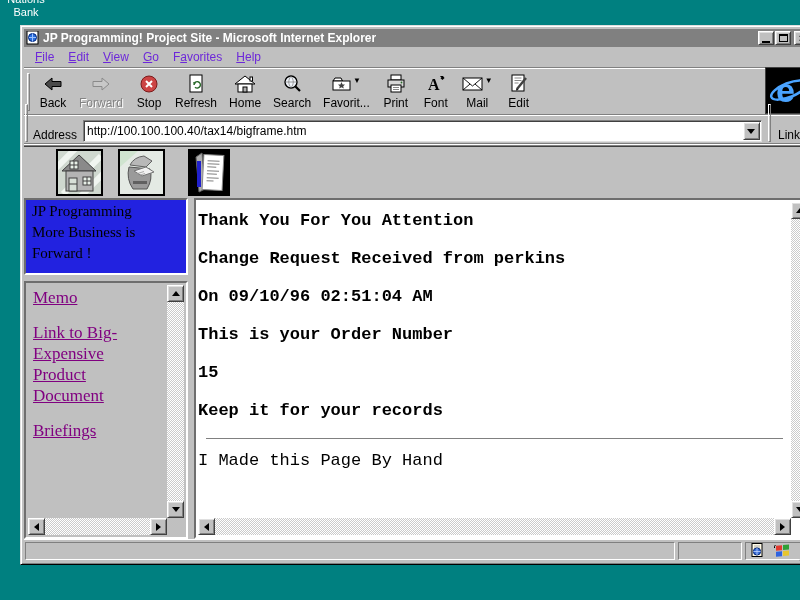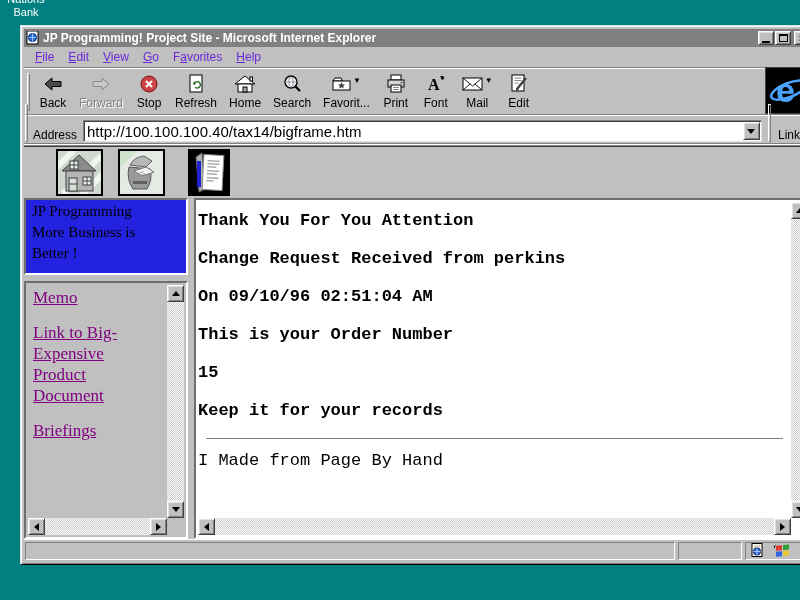--- a/index.html
+++ b/index.html
@@ -52,21 +52,21 @@
   .ie-logo { position:absolute; top:41px; right:3px; width:47px; height:47px; background:#000;
     display:flex; align-items:center; justify-content:center; border:1px solid #404040; }
 
   
   .addressbar { position:absolute; left:3px; top:90px; right:3px; height:26px;
     display:flex; align-items:flex-end; }
   .addressbar .label { font-size:12px; color:#000; margin:0 6px 0 2px; }
   .addr-field { flex:1; display:flex; height:22px; background:#fff;
     border:1px solid; border-color:#808080 #dfdfdf #dfdfdf #808080;
     box-shadow: inset 1px 1px 0 #404040; align-items:center; }
-  .addr-field input { flex:1; border:0; outline:0; font-size:15px; padding:0 3px;
+  .addr-field input { flex:1; border:0; outline:0; font-size:12px; padding:0 3px;
     font-family:"Liberation Sans", sans-serif; background:transparent; }
   .addr-drop { width:17px; height:18px; margin-right:1px; background:#c0c0c0;
     border:1px solid; border-color:#fff #404040 #404040 #fff;
     box-shadow: inset 1px 1px 0 #dfdfdf, inset -1px -1px 0 #808080;
     display:flex; align-items:center; justify-content:center; }
   .links-label { font-size:12px; margin:0 6px 0 4px; }
 
   
   .shortcut-frame { position:absolute; left:3px; top:119px; right:3px; height:53px;
     background:#c0c0c0; border-top:1px solid #808080; box-shadow: inset 0 1px 0 #404040; }
@@ -352,21 +352,21 @@
         <path d="M17 10 h12 M17 13 h12 M17 16 h9 M17 20 h12 M17 23 h10 M17 27 h12 M17 30 h7" stroke="#808080" transform="rotate(3 23 21)"></path>
       </svg>
     </a>
   </div>
 
   <div class="frames">
 
     <div class="banner-frame frame-sunken">
       <div>JP Programming</div>
       <div>More Business is</div>
-      <div>Better !</div>
+      <div>Forward !</div>
     </div>
 
     <div class="links-frame frame-sunken">
       <div class="links-doc">
         <p><a>Memo</a></p>
         <p><a>Link to Big-Expensive Product Document</a></p>
         <p><a>Briefings</a></p>
       </div>
       <div class="sb-v">
         <span class="sb-btn t">
@@ -390,21 +390,21 @@
 
     <div class="main-frame frame-sunken">
       <div class="main-doc">
         <p>Thank You For You Attention</p>
         <p>Change Request Received from perkins</p>
         <p>On 09/10/96 02:51:04 AM</p>
         <p>This is your Order Number</p>
         <p>15</p>
         <p>Keep it for your records</p>
         <hr>
-        <p class="footer">I Made from Page By Hand</p>
+        <p class="footer">I Made this Page By Hand</p>
       </div>
       <div class="sb-v">
         <span class="sb-btn t">
             <span class="tri-up"></span>
           </span>
         <span class="mid sb-track"></span>
         <span class="sb-btn b">
             <span class="tri-down"></span>
           </span>
       </div>

